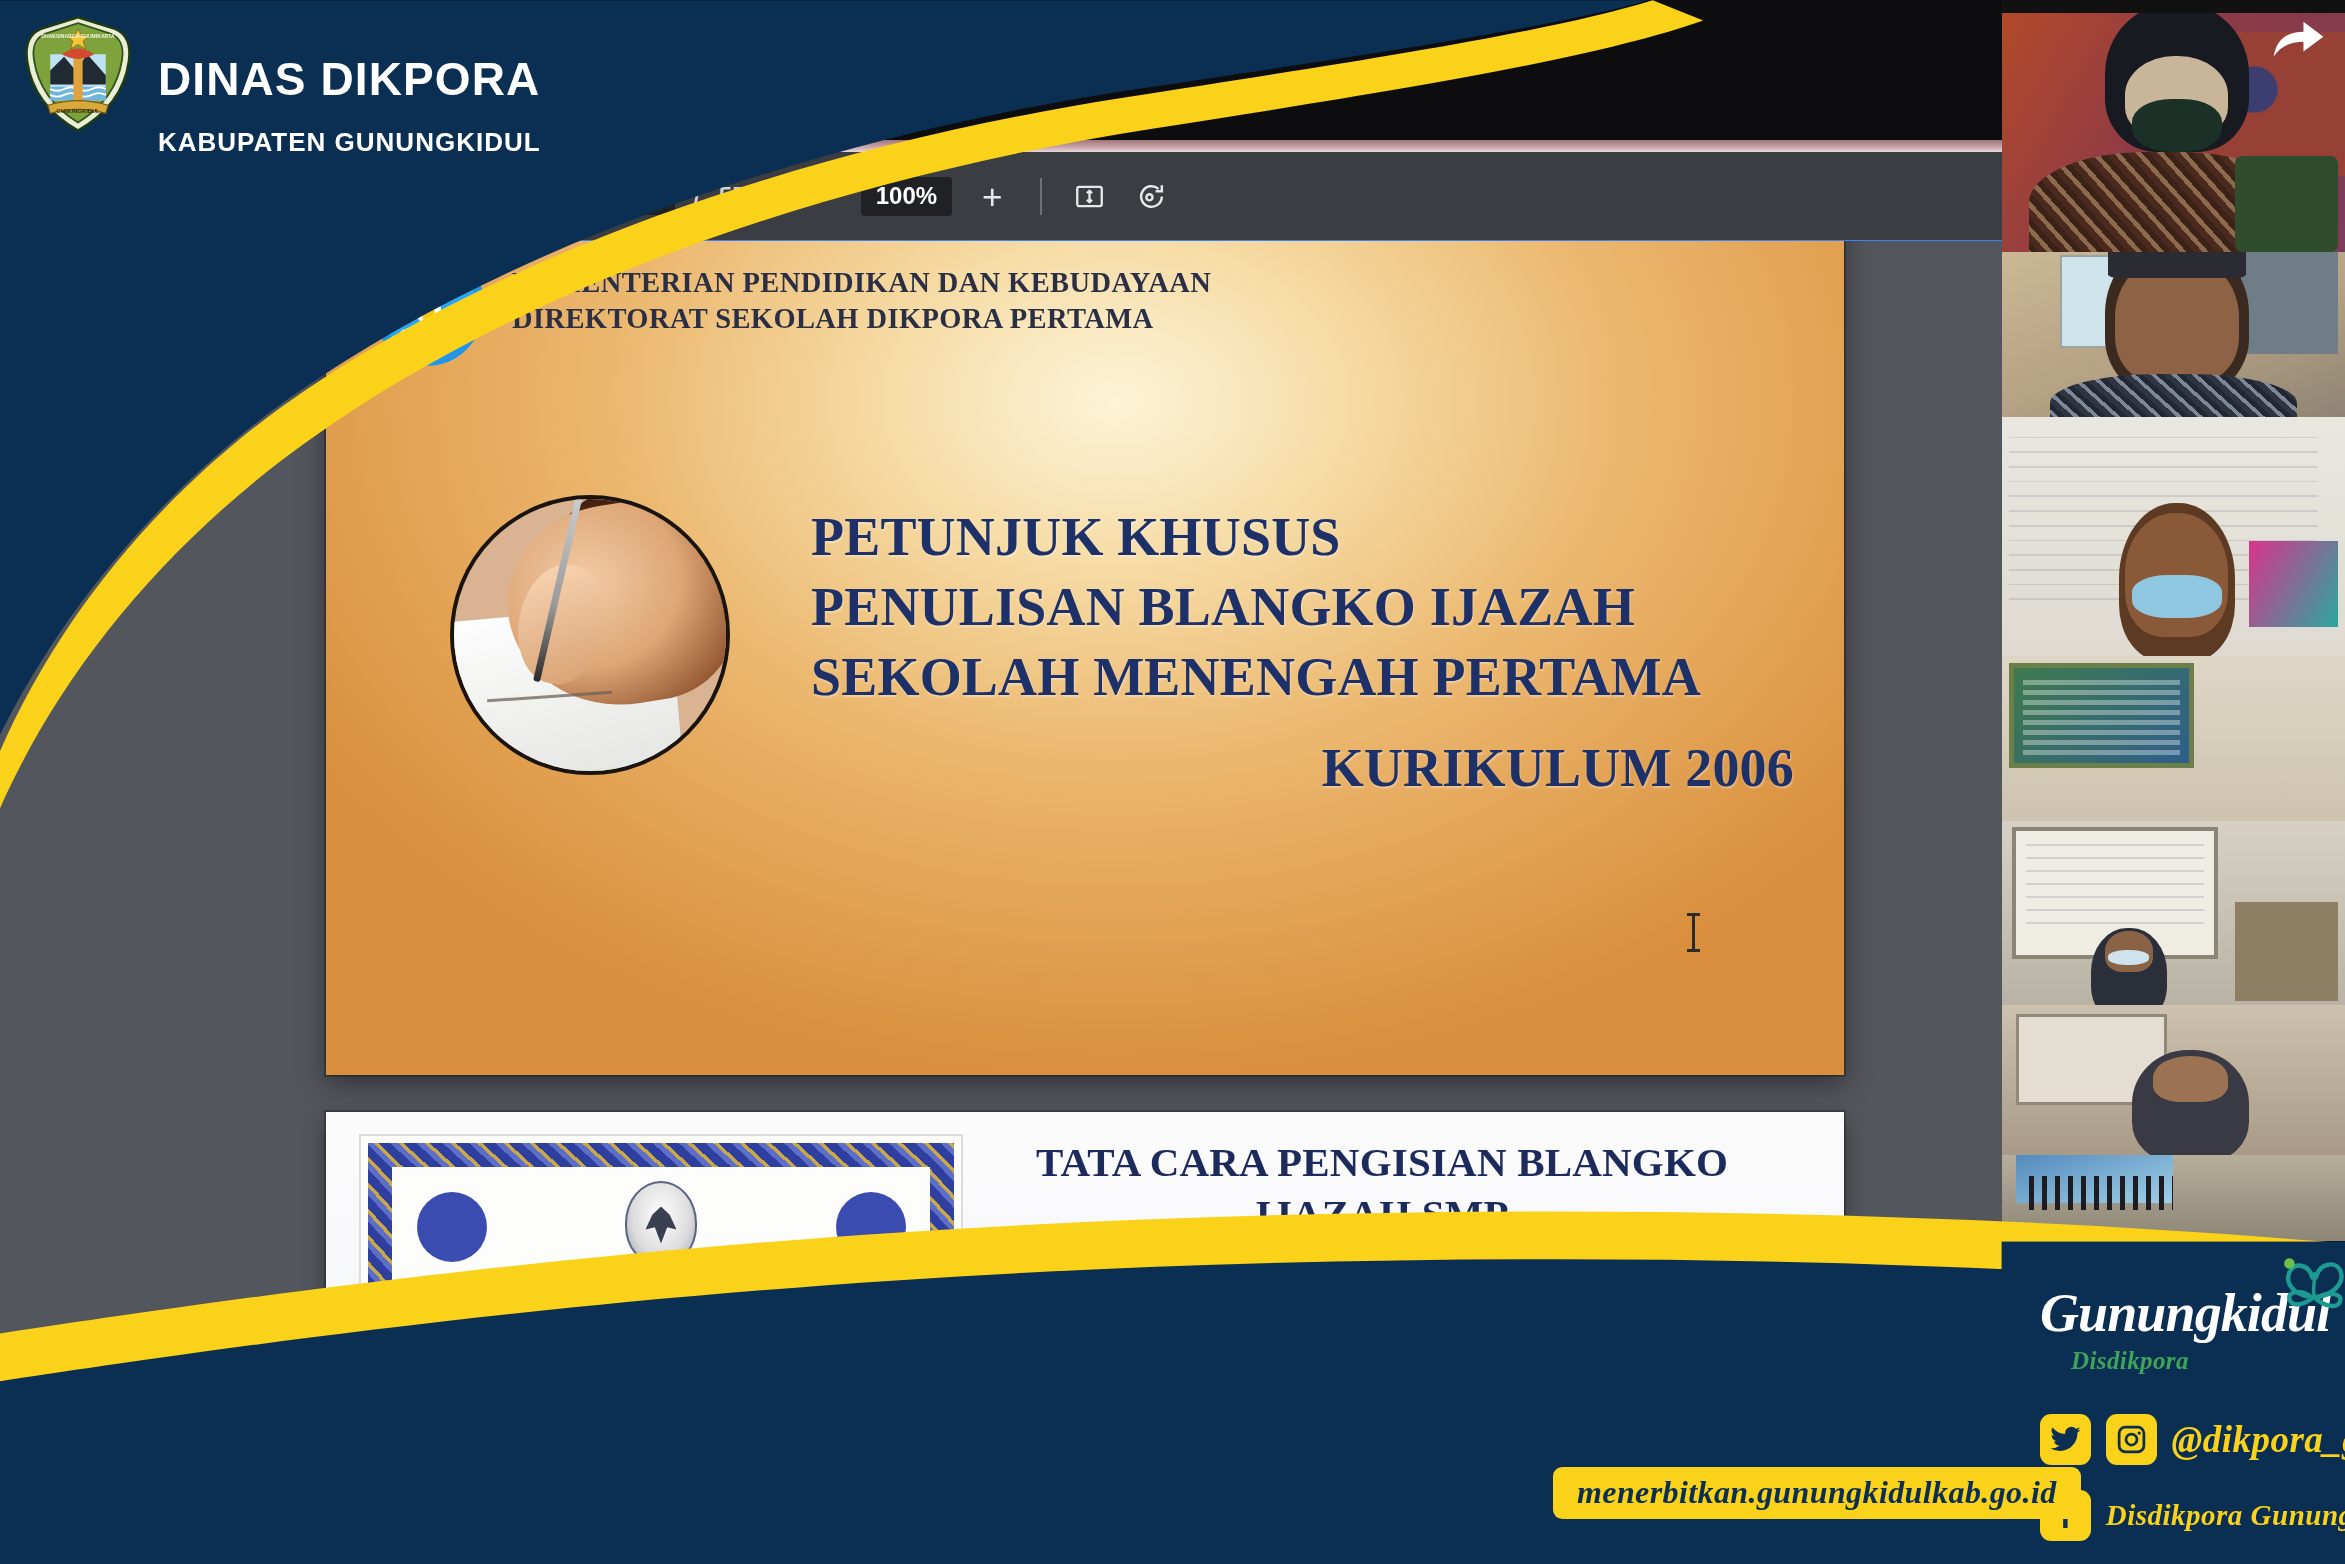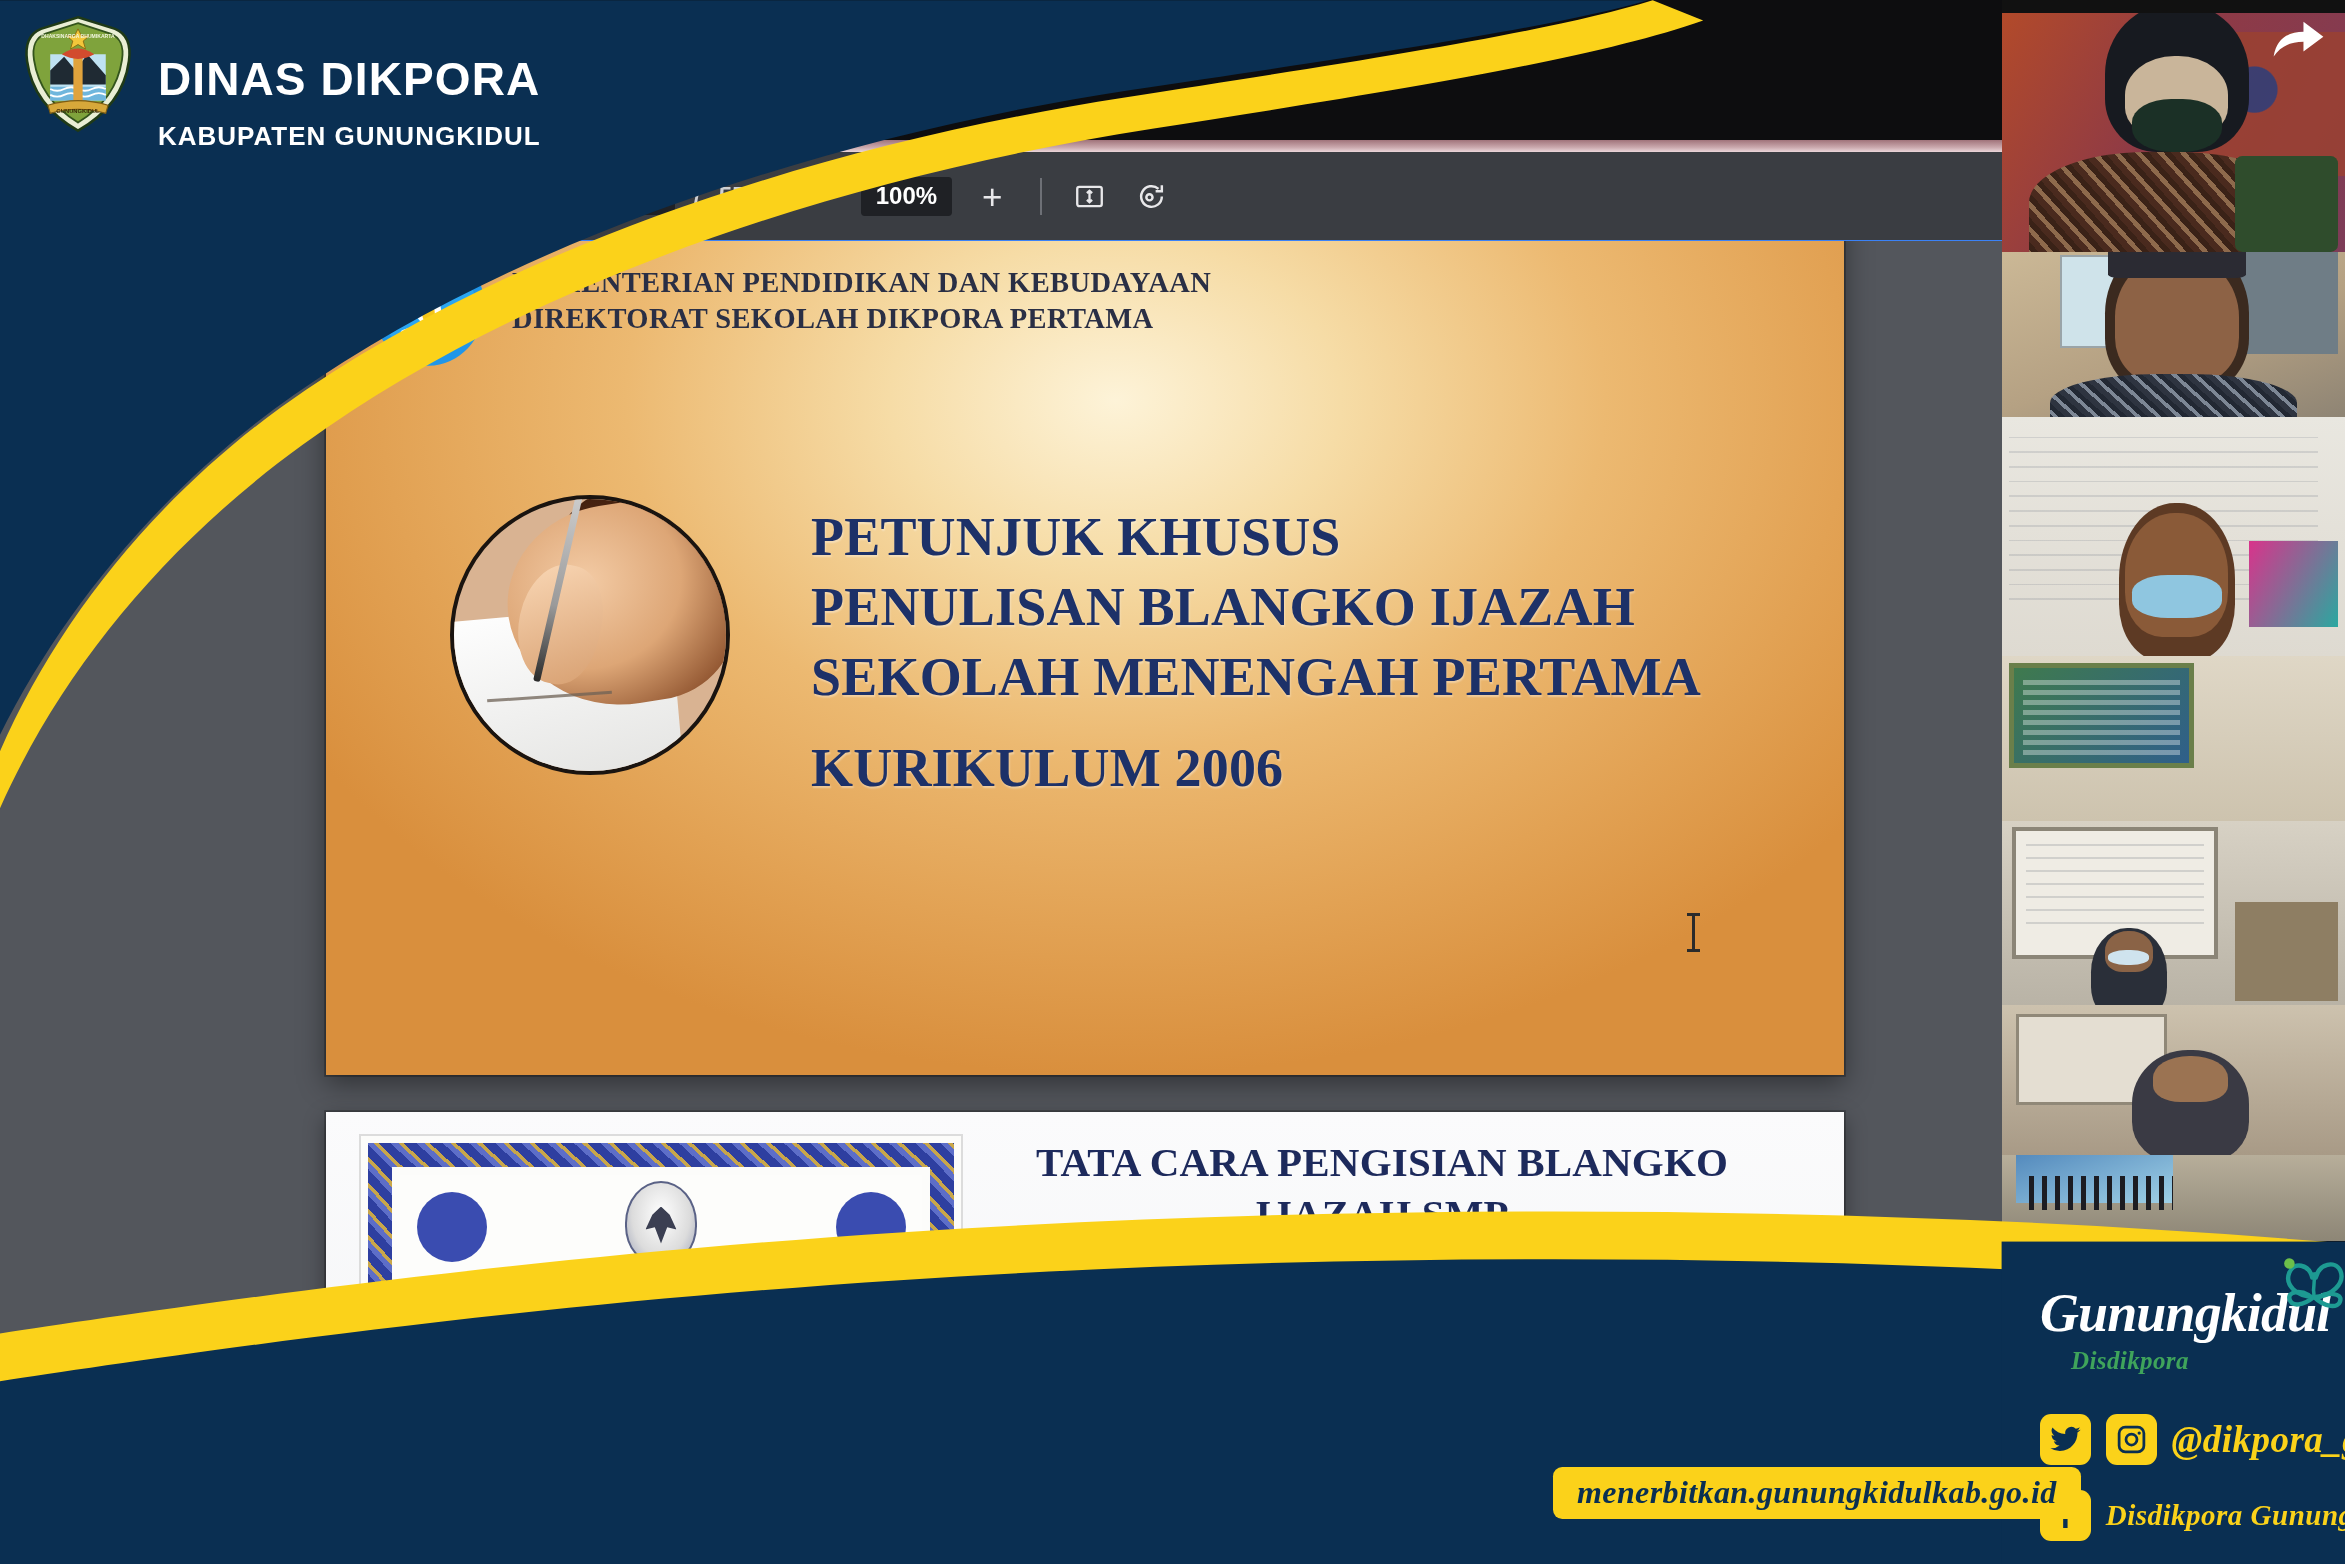--- a/index.html
+++ b/index.html
@@ -111,21 +111,21 @@
   .pp-line{ position:absolute; left:12%; top:72%; width:46%; height:2.8px;
     background:#6d6255; transform:rotate(-4deg); opacity:.75; }
 
   .slide1-title{
     position:absolute; left:485px; top:292px; width:983px;
     font-family:"Liberation Serif", serif; font-weight:700;
     color:#1d3168; font-size:54px; line-height:1.30; letter-spacing:0.2px;
     text-shadow:0.9px 1.8px 1.8px rgba(255,255,255,.35);
   }
   .slide1-title div{ white-space:nowrap; }
-  .tline4{ margin-top:20px; }
+  .tline4{ margin-top:20px;text-align:right; }
 
   .text-caret{
     position:absolute; left:1366px; top:703px; width:2.8px; height:39px;
     background:#2b2b2b;
   }
   .text-caret::before,.text-caret::after{
     content:""; position:absolute; left:-5.5px; width:13.8px; height:2.8px; background:#2b2b2b;
   }
   .text-caret::before{ top:0; }
   .text-caret::after{ bottom:0; }
@@ -211,21 +211,21 @@
   .frame-svg{ position:absolute; left:0; top:0; width:2345px; height:1565px; pointer-events:none; }
 
   
   .hdr-logo{ position:absolute; left:20px; top:14.7px; width:116px; height:118px; }
   .hdr-text{ position:absolute; left:158px; top:56px; }
   .hdr-t1{
     color:#ffffff; font-weight:700; font-size:46px; letter-spacing:1.1px; line-height:1;
   }
   .hdr-t2{
     color:#ffffff; font-weight:700; font-size:26px; letter-spacing:1px;
-    margin-top:21px; line-height:1;
+    margin-top:27px; line-height:1;
   }
 
   
   .video-panel{
     position:absolute; left:2002px; top:0; width:343px; height:1242px;
     background:#111; overflow:hidden;
   }
   .vtile{ position:absolute; left:0; width:343px; overflow:hidden; }
   .v1{ top:13px;   height:239px; }
   .v2{ top:252px;  height:165px; }

